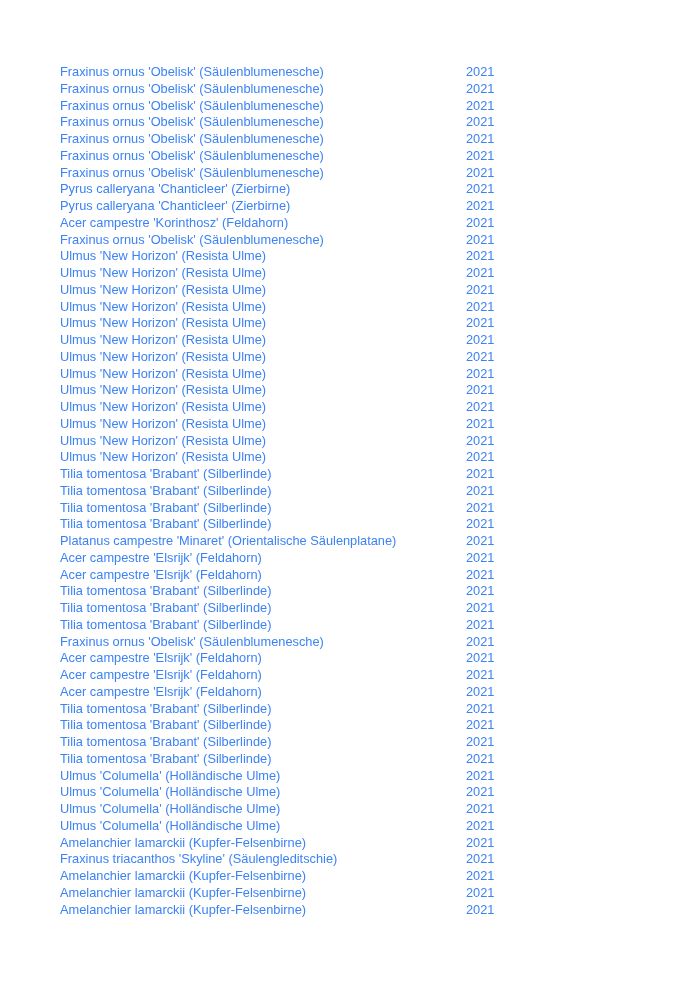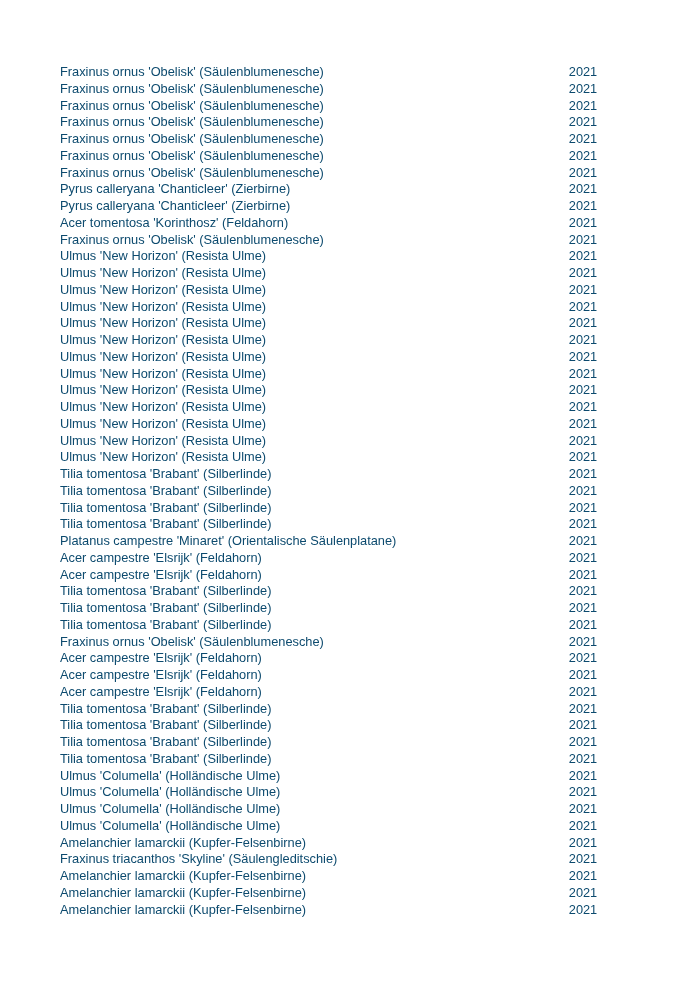--- a/index.html
+++ b/index.html
@@ -9,42 +9,42 @@
     width: 700px;
     height: 990px;
     overflow: hidden;
   }
   .page {
     position: relative;
     width: 700px;
     height: 990px;
     background: #ffffff;
     font-family: "Liberation Sans", sans-serif;
-    color: #0c4a6e;
+    color: #3b82f6;
   }
   .tree-list {
     position: absolute;
     top: 64px;
     left: 60px;
     right: 0;
   }
   .tree-row {
     display: grid;
     grid-template-columns: 406px auto;
     align-items: baseline;
     height: 16.75px;
     line-height: 16.75px;
     font-size: 12.8px;
     white-space: nowrap;
   }
   .tree-name {
     overflow: hidden;
   }
   .tree-year {
-    text-align: center;
+    text-align: left;
   }
 </style>
 </head>
 <body>
 
 <div class="page">
   <div class="tree-list" id="tree-list">
       <div class="tree-row">
         <span class="tree-name">Fraxinus ornus 'Obelisk' (Säulenblumenesche)</span>
         <span class="tree-year">2021</span>
@@ -75,21 +75,21 @@
       </div>
       <div class="tree-row">
         <span class="tree-name">Pyrus calleryana 'Chanticleer' (Zierbirne)</span>
         <span class="tree-year">2021</span>
       </div>
       <div class="tree-row">
         <span class="tree-name">Pyrus calleryana 'Chanticleer' (Zierbirne)</span>
         <span class="tree-year">2021</span>
       </div>
       <div class="tree-row">
-        <span class="tree-name">Acer tomentosa 'Korinthosz' (Feldahorn)</span>
+        <span class="tree-name">Acer campestre 'Korinthosz' (Feldahorn)</span>
         <span class="tree-year">2021</span>
       </div>
       <div class="tree-row">
         <span class="tree-name">Fraxinus ornus 'Obelisk' (Säulenblumenesche)</span>
         <span class="tree-year">2021</span>
       </div>
       <div class="tree-row">
         <span class="tree-name">Ulmus 'New Horizon' (Resista Ulme)</span>
         <span class="tree-year">2021</span>
       </div>

